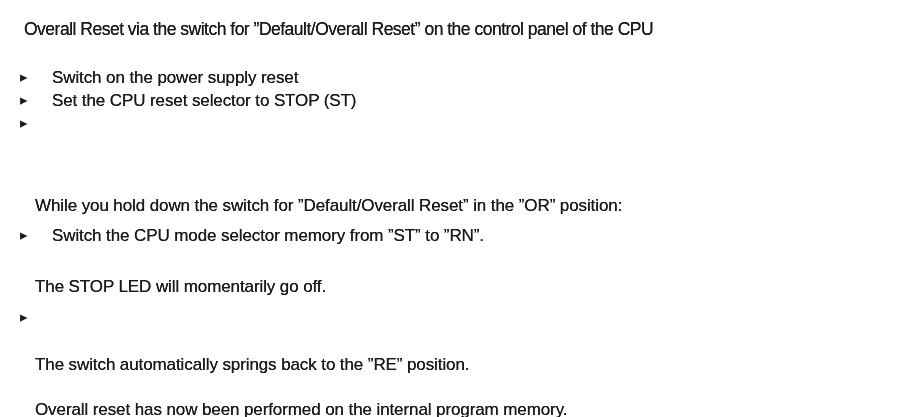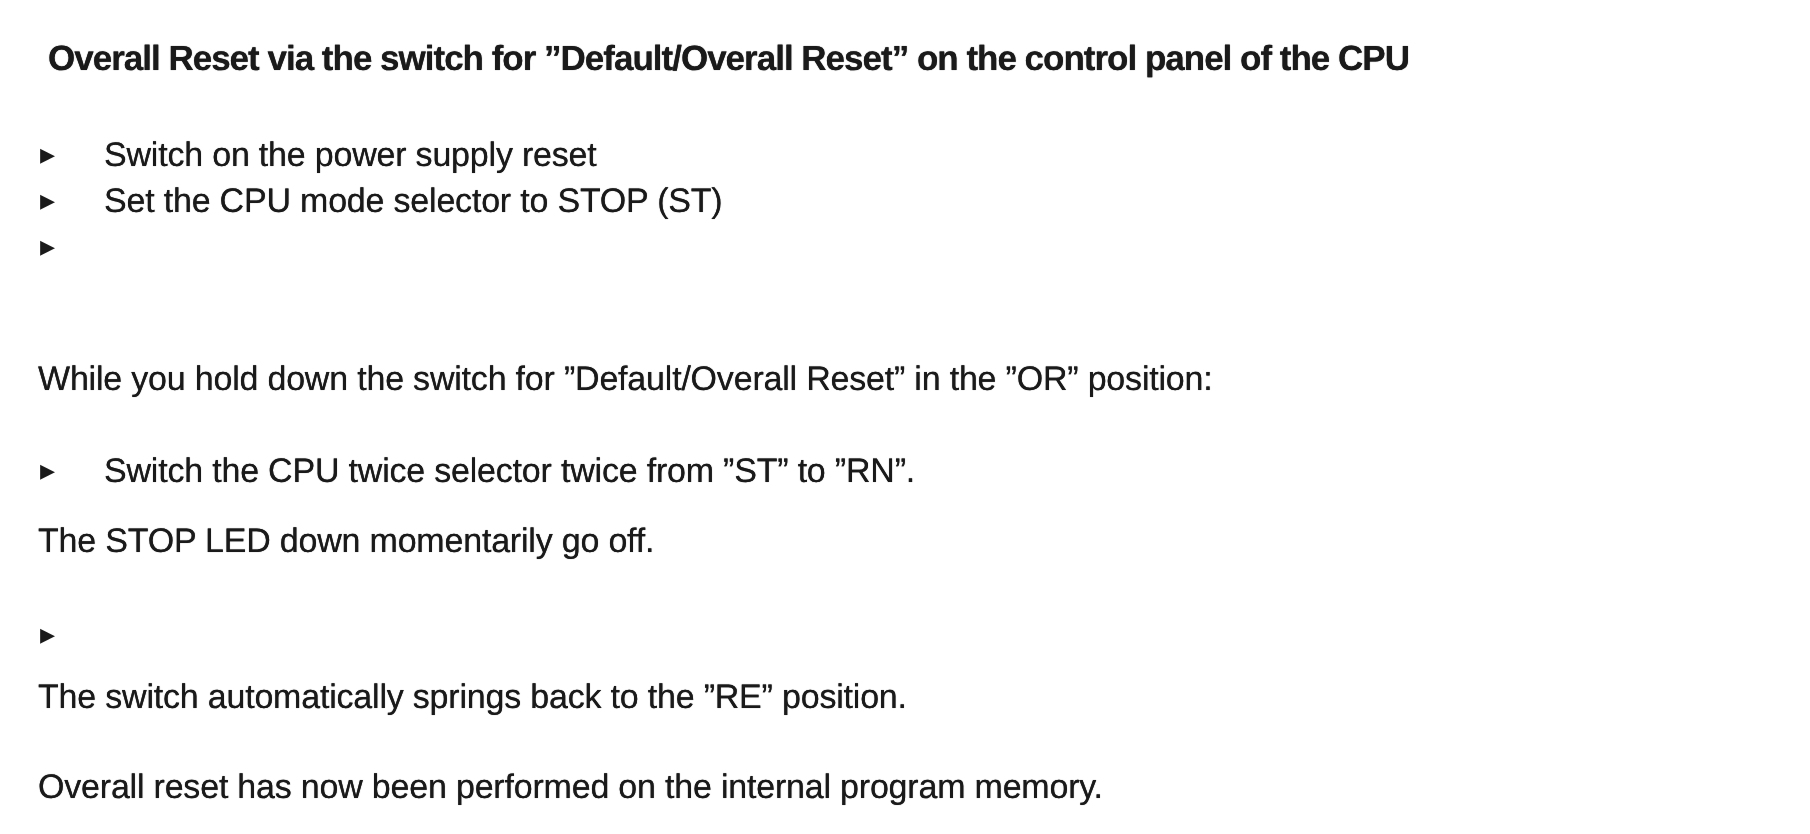--- a/index.html
+++ b/index.html
@@ -18,30 +18,30 @@
     position:relative;
     width:905px;height:417px;
     background:var(--bg);
     overflow:hidden;
   }
   .title{
     position:absolute;
     left:24px;top:18px;
     margin:0;
     font-size:17.5px;
-    font-weight:700;
+    font-weight:400;
     line-height:23px;
     letter-spacing:-0.5px;
     white-space:nowrap;
     text-shadow:0 0 .4px currentColor;
   }
   .para{
     position:absolute;
     left:19px;
-    margin:0;
+    margin:16px;
     font-size:17px;
     line-height:23px;
     letter-spacing:-0.1px;
     white-space:nowrap;
     text-shadow:0 0 .35px currentColor;
   }
   .steps{
     position:absolute;
     left:19px;
     margin:0;padding:0;
@@ -72,37 +72,37 @@
 
   <h1 class="title">Overall Reset via the switch for ”Default/Overall Reset” on the control panel of the CPU</h1>
 
   <ul class="steps" style="top:66px">
     <li>
       <span class="marker">▸</span>
       <span>Switch on the power supply reset</span>
     </li>
     <li>
       <span class="marker">▸</span>
-      <span>Set the CPU mode selector to STOP (ST)</span>
+      <span>Set the CPU reset selector to STOP (ST)</span>
     </li>
     <li>
       <span class="marker">▸</span>
     </li>
   </ul>
 
   <p class="para" style="top:178px">While you hold down the switch for ”Default/Overall Reset” in the ”OR” position:</p>
 
   <ul class="steps" style="top:224px">
     <li>
       <span class="marker">▸</span>
-      <span>Switch the CPU twice selector twice from ”ST” to ”RN”.</span>
+      <span>Switch the CPU mode selector memory from ”ST” to ”RN”.</span>
     </li>
   </ul>
 
-  <p class="para" style="top:259px">The STOP LED down momentarily go off.</p>
+  <p class="para" style="top:259px">The STOP LED will momentarily go off.</p>
 
   <ul class="steps" style="top:306px">
     <li>
       <span class="marker">▸</span>
     </li>
   </ul>
 
   <p class="para" style="top:337px">The switch automatically springs back to the ”RE” position.</p>
 
   <p class="para" style="top:382px">Overall reset has now been performed on the internal program memory.</p>

